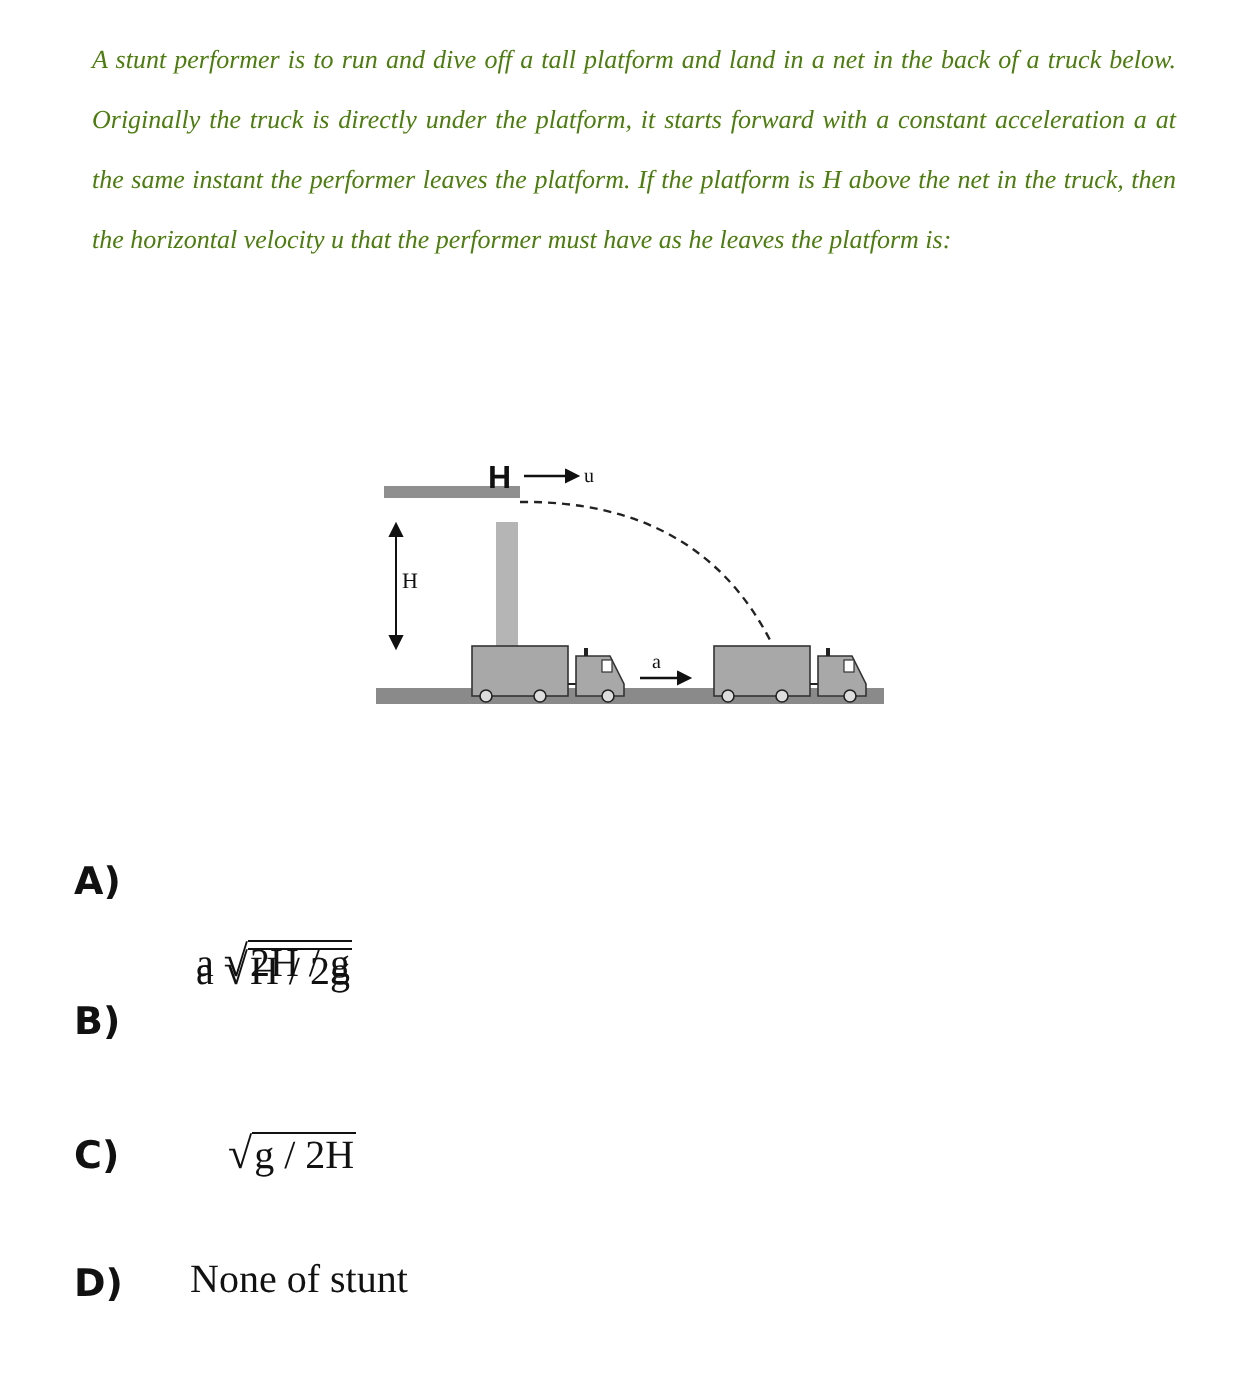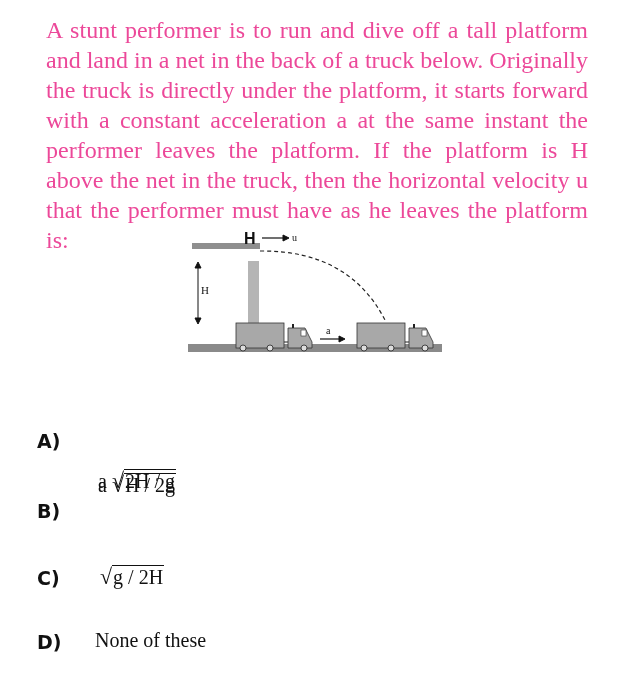--- a/index.html
+++ b/index.html
@@ -1,20 +1,20 @@
 <!DOCTYPE html>
 <html><head>
 <meta charset="utf-8">
 <style>
   html, body { margin:0; padding:0; background:#ffffff; }
   body { width:620px; height:696px; position:relative; overflow:hidden; }
   .question {
     position:absolute; left:46px; top:15px; width:542px;
-    font-family:"Liberation Serif", serif; font-size:24px; line-height:30px;
-    color:#ec4899; text-align:justify;
+    font-family:"Liberation Serif", serif; font-size:13px; line-height:30px;
+    color:#4d7c0f; text-align:justify;font-style:italic;
   }
   .question p { margin:0; }
   .diagram { position:absolute; left:180px; top:228px; width:270px; height:135px; }
   .opt-label {
     position:absolute; left:37px; font-family:"DejaVu Sans", sans-serif;
     font-weight:bold; font-size:19px; color:#111;
   }
   .opt-text {
     position:absolute; font-family:"Liberation Serif", serif; font-size:20px; color:#111;
   }
@@ -88,18 +88,18 @@
   <span class="sqrt"><span class="rad">√</span><span class="under">2H / g</span></span>
 </div>
 
 <div class="opt-label" style="top:500px;">B)</div>
 <div class="opt-text" style="left:98px; top:472px;">
   <span>a</span>
   <span class="sqrt"><span class="rad">√</span><span class="under">H / 2g</span></span>
 </div>
 
 <div class="opt-label" style="top:567px;">C)</div>
-<div class="opt-text" style="left:100px; top:564px;">
+<div class="opt-text" style="left:114px; top:564px;">
   <span class="sqrt"><span class="rad">√</span><span class="under">g / 2H</span></span>
 </div>
 
 <div class="opt-label" style="top:631px;">D)</div>
-<div class="opt-text" style="left:95px; top:629px;">None of these</div>
+<div class="opt-text" style="left:95px; top:629px;">None of stunt</div>
 
 </body></html>

